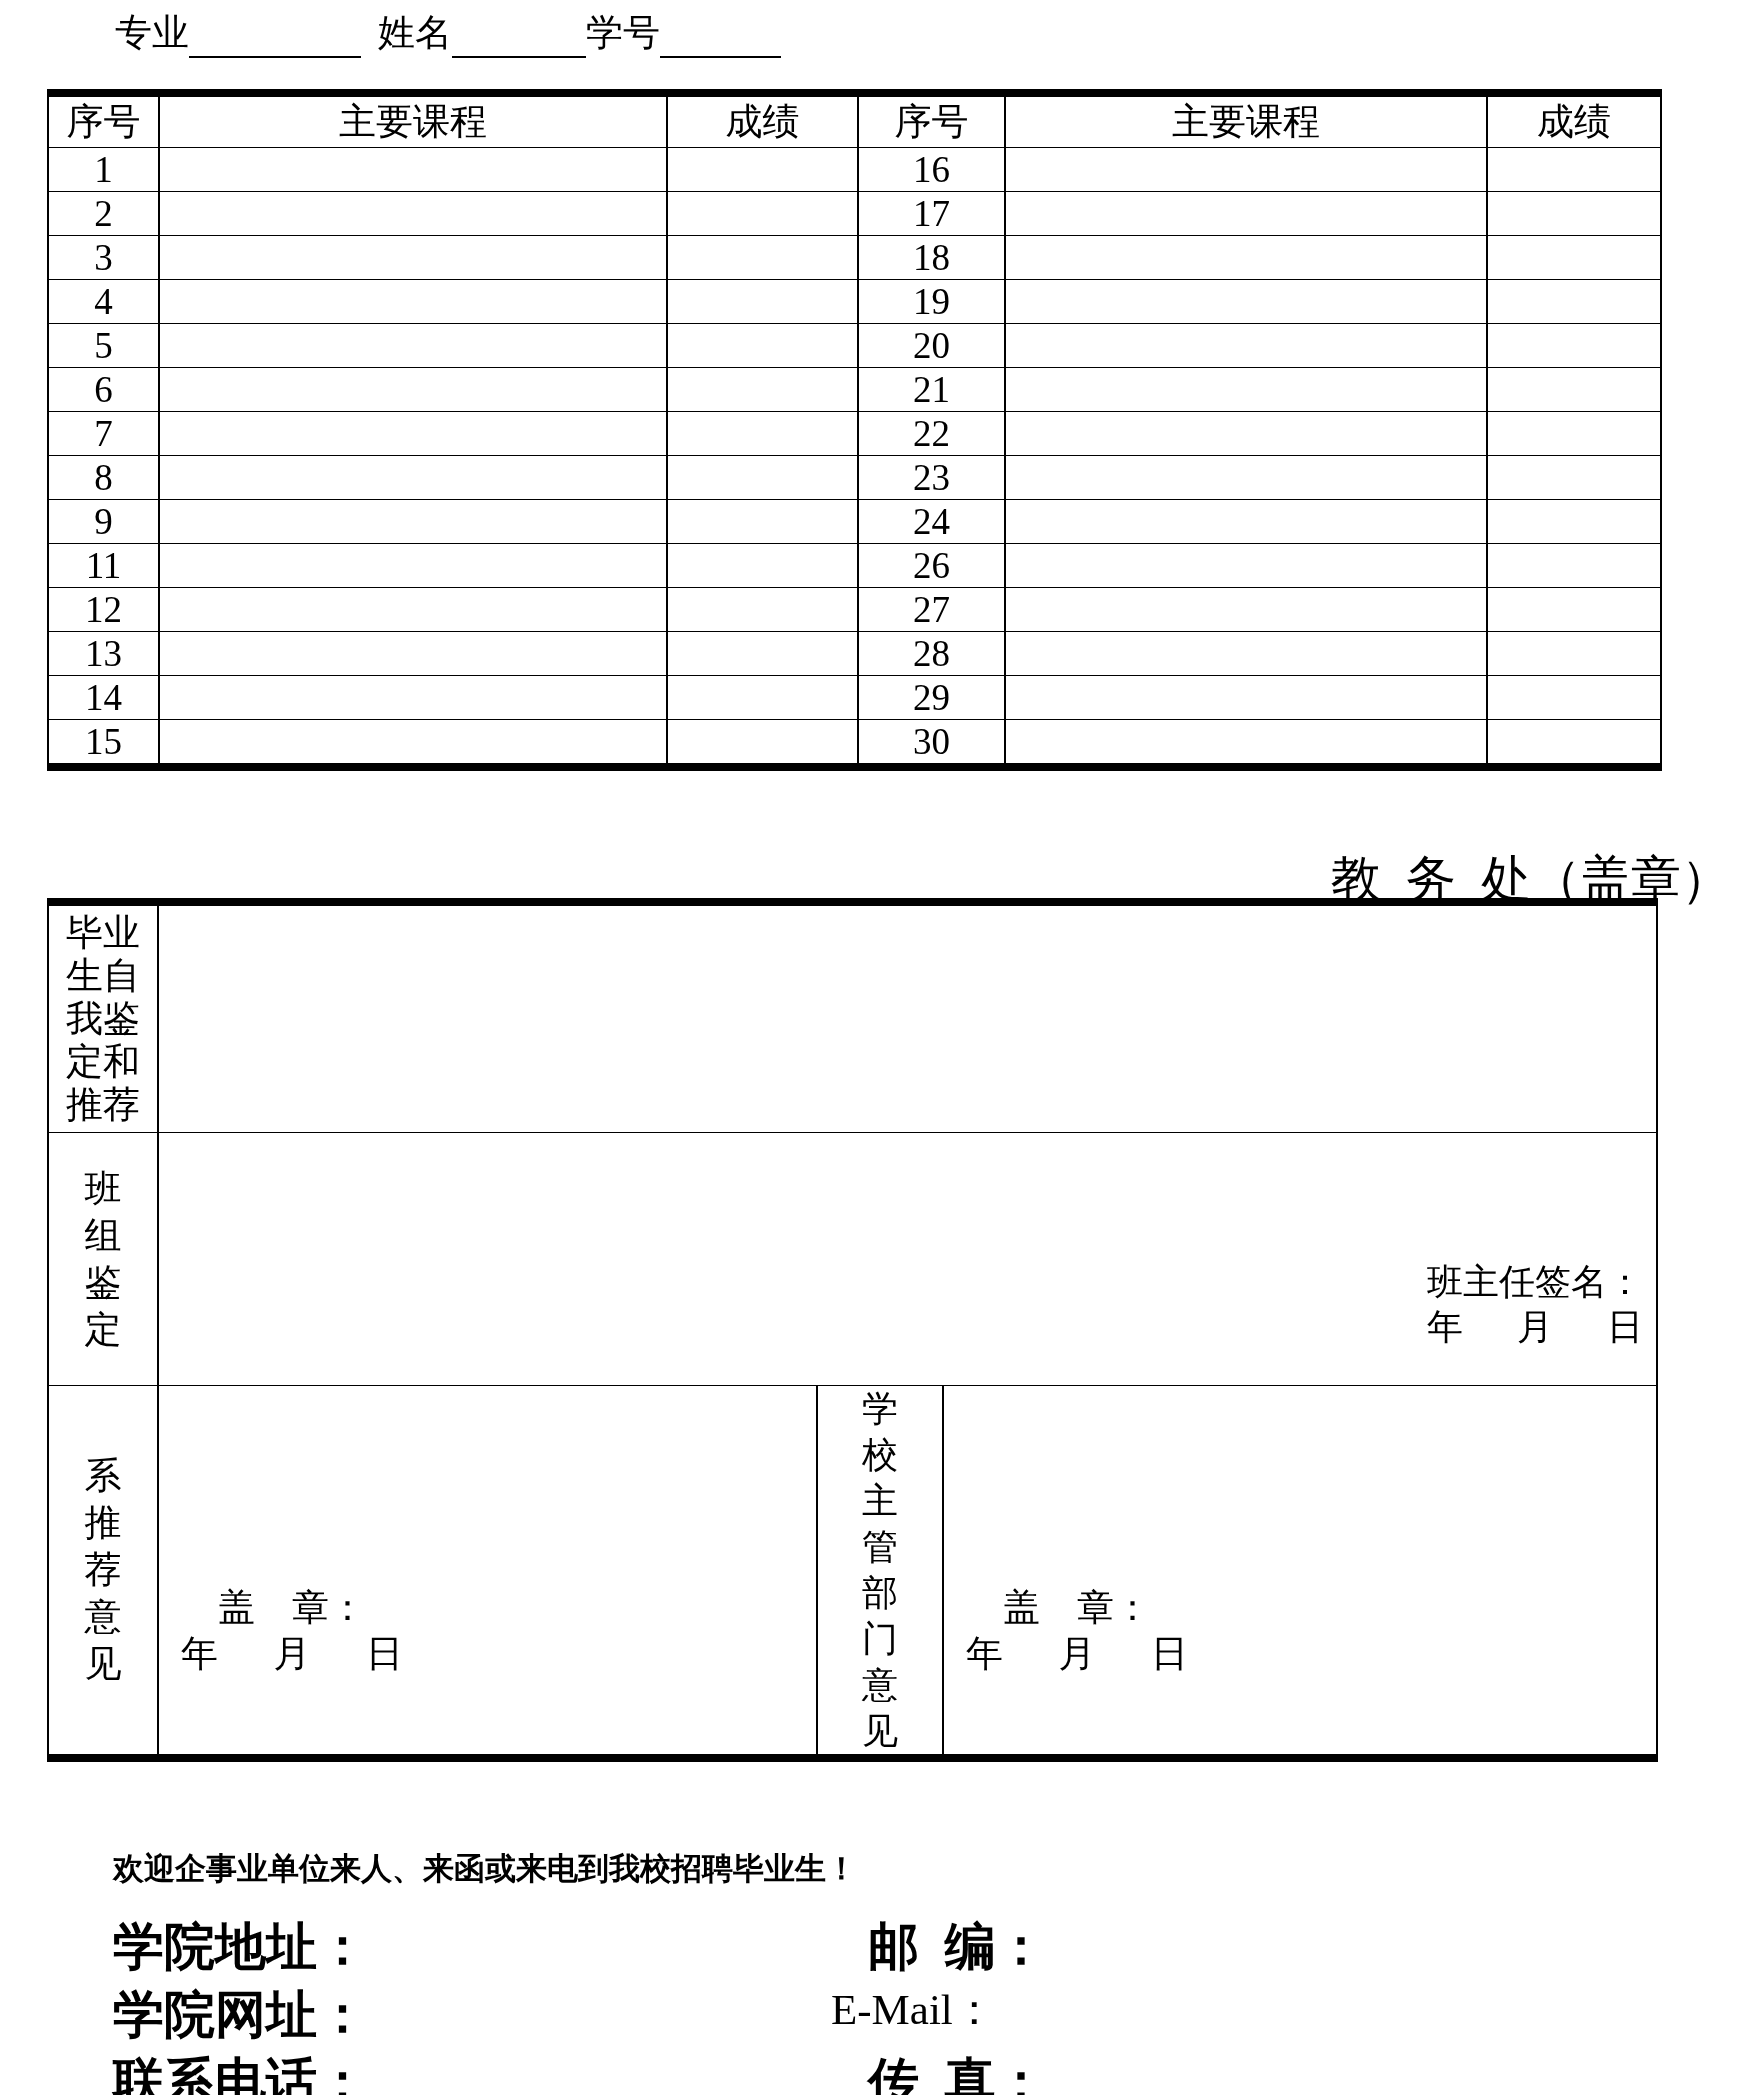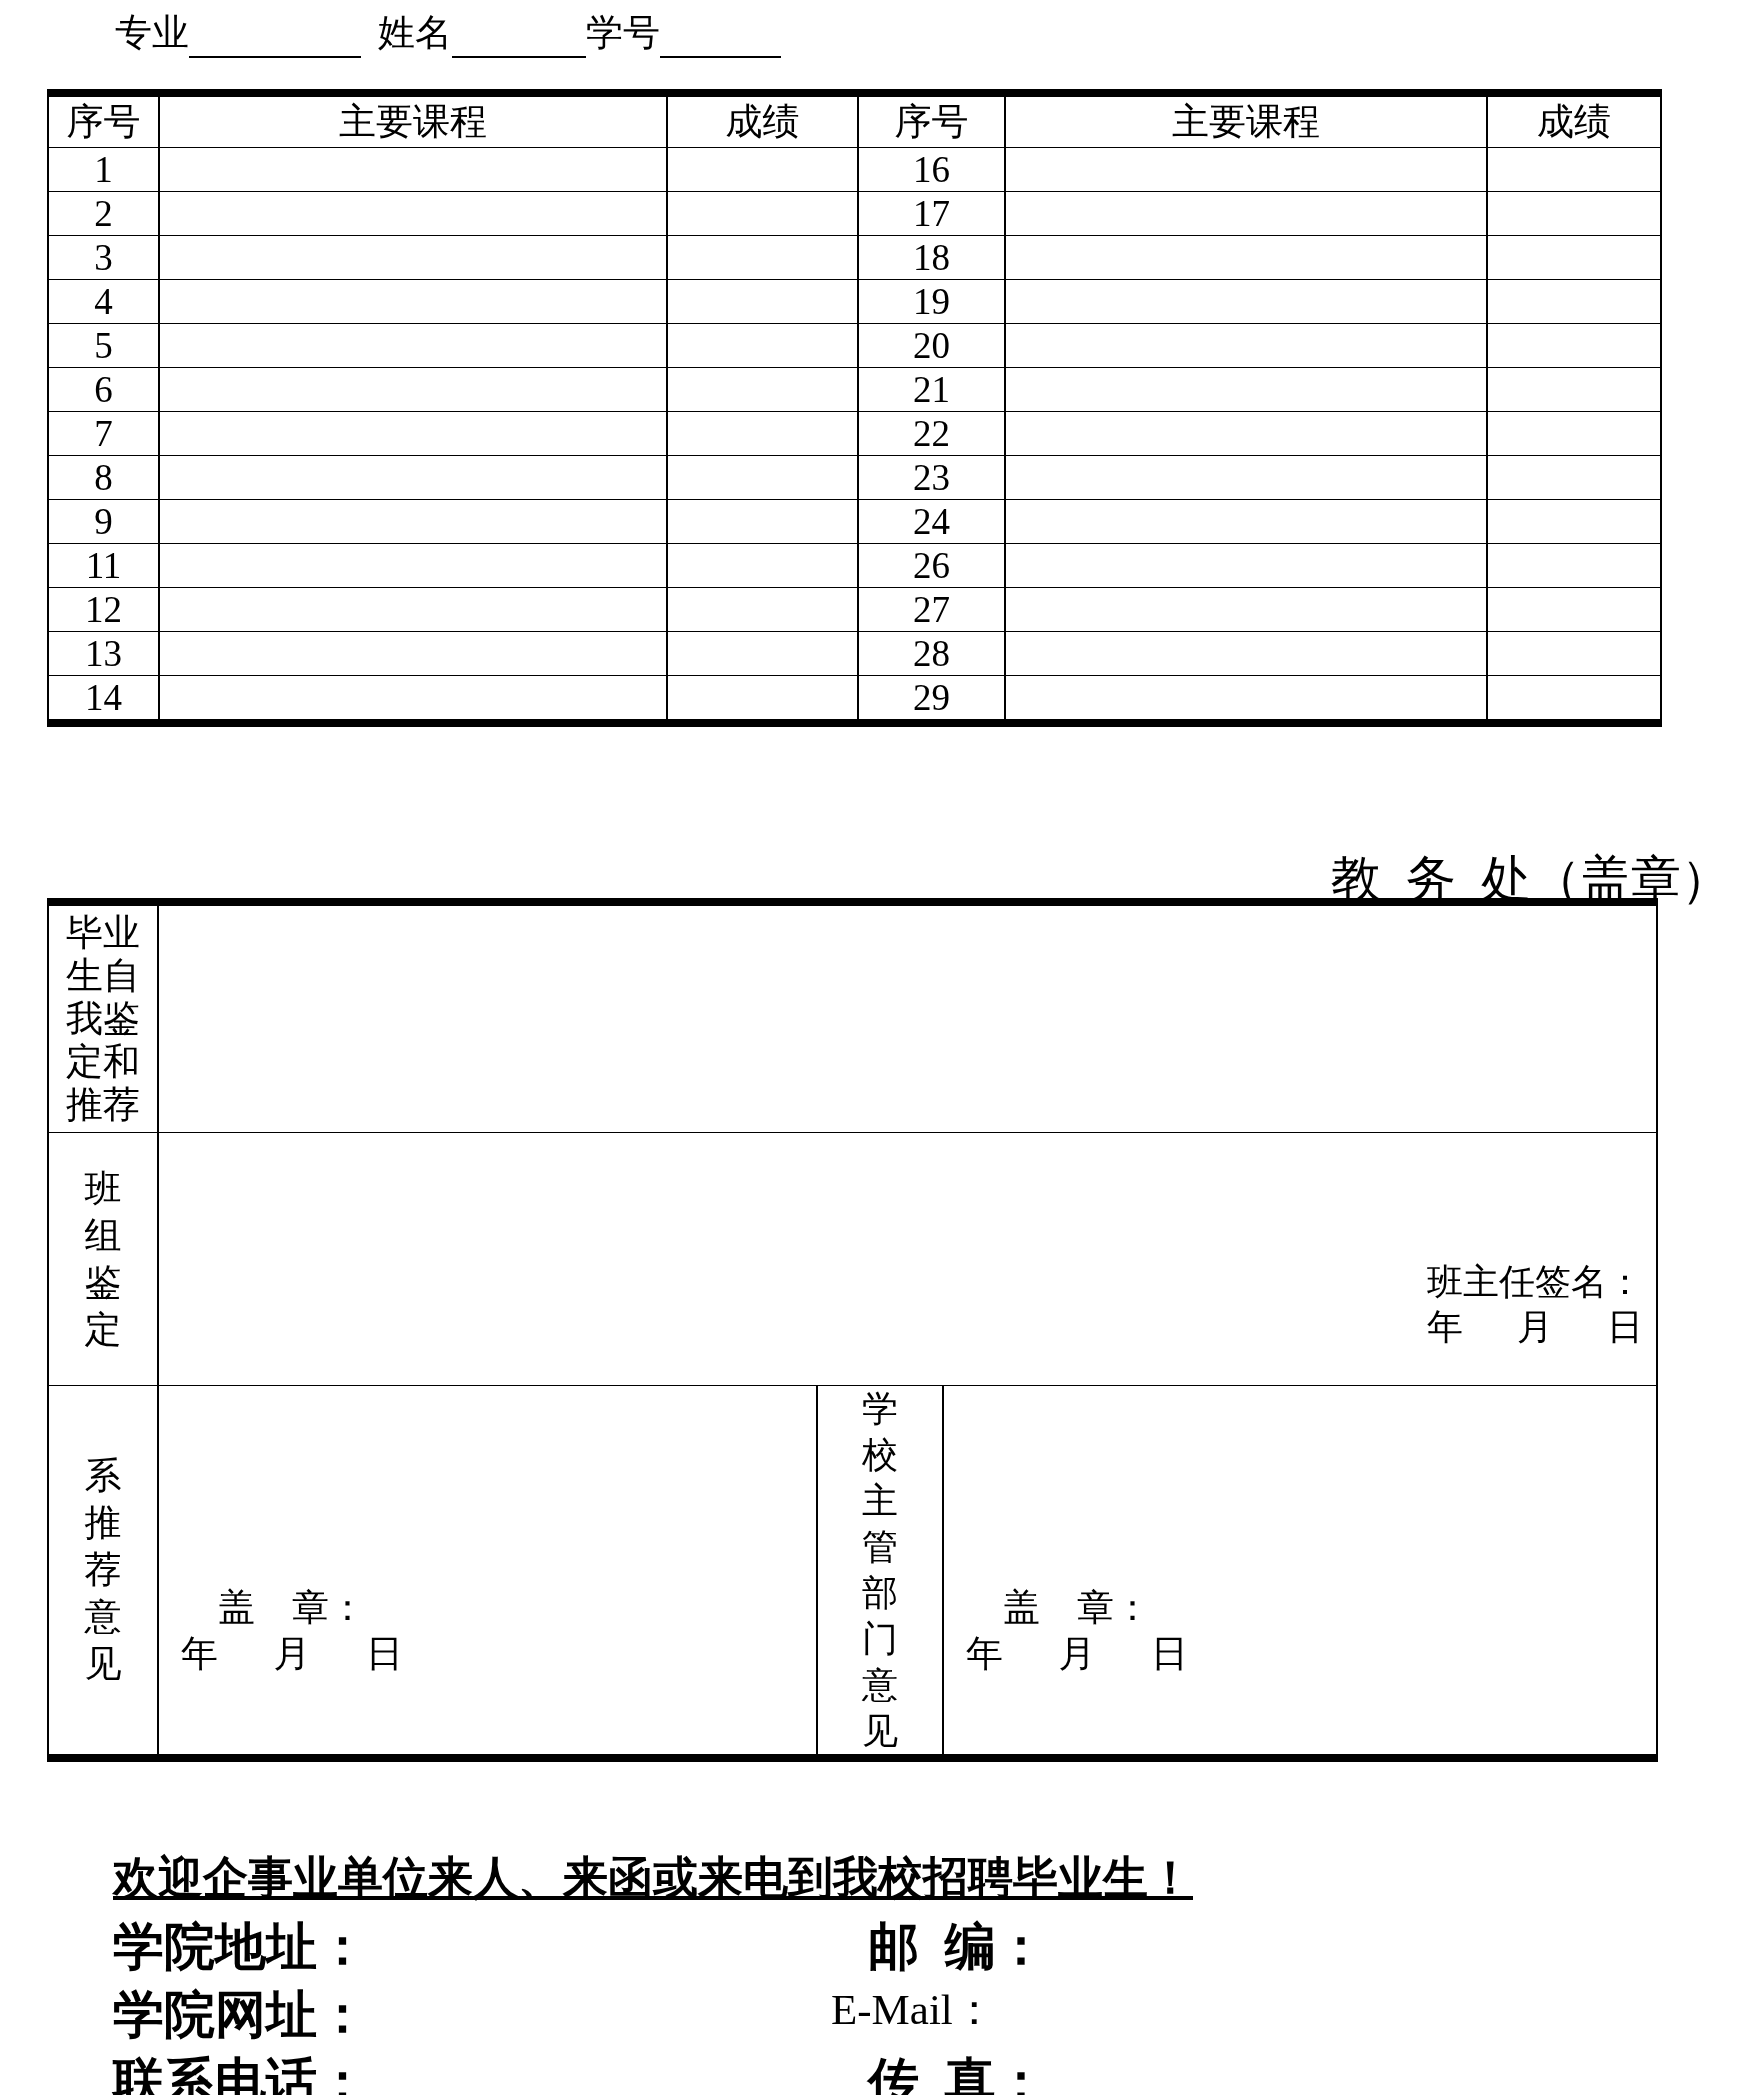--- a/index.html
+++ b/index.html
@@ -53,21 +53,21 @@
   .lh-dept   { line-height:47px; }
   .school-label { font-size:36px; line-height:46px; }
 
   .sign-block { position:absolute; top:127px; right:13px; text-align:right;
                 font-size:36px; line-height:45px; white-space:nowrap; }
   .seal-block { position:absolute; top:199px; left:22px; text-align:center;
                 font-size:37px; line-height:46px; white-space:nowrap; }
 
   
   .footer-bold { font-family:"Liberation Sans","DejaVu Sans",sans-serif; font-weight:700; }
-  .welcome { position:absolute; left:113px; top:1848px; font-size:45px; white-space:nowrap; letter-spacing:0px;text-decoration:underline; }
+  .welcome { position:absolute; left:113px; top:1848px; font-size:31px; white-space:nowrap; letter-spacing:0px; }
   .c-label { position:absolute; font-size:51px; white-space:nowrap; }
   .c-l0 { left:113px; top:1913px; }
   .c-r0 { left:868px; top:1913px; }
   .c-l1 { left:113px; top:1981px; }
   .c-r1 { left:831px; top:1981px; }
   .c-l2 { left:113px; top:2048px; }
   .c-r2 { left:868px; top:2048px; }
   .latin-serif { font-family:"Liberation Serif","DejaVu Serif",serif; font-weight:400; font-size:43px; }
 </style>
 </head>
@@ -191,20 +191,28 @@
           <td></td>
           <td>28</td>
           <td></td>
           <td></td>
         </tr>
       <tr>
           <td>14</td>
           <td></td>
           <td></td>
           <td>29</td>
+          <td></td>
+          <td></td>
+        </tr>
+      <tr>
+          <td>15</td>
+          <td></td>
+          <td></td>
+          <td>30</td>
           <td></td>
           <td></td>
         </tr>
     </tbody>
   </table>
 
   <div class="seal-line">教 务 处（盖章）</div>
 
   <table class="eval">
     <colgroup>

